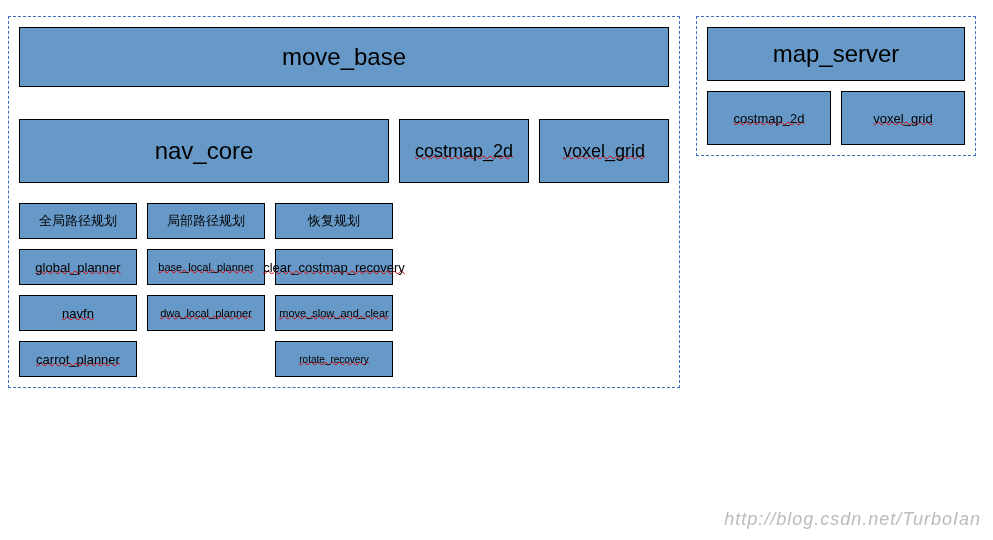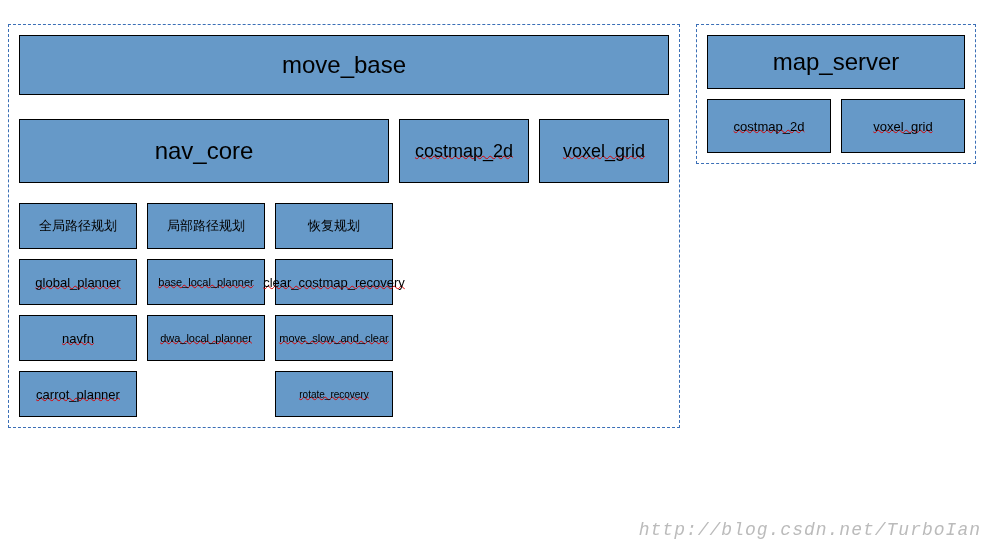--- a/index.html
+++ b/index.html
@@ -1,44 +1,44 @@
 <!DOCTYPE html>
 <html><head>
 <meta charset="utf-8">
 <style>
 html,body{margin:0;padding:0;font-family:Arial,Helvetica,sans-serif;background:#fff}
 body{width:993px;height:540px;position:relative}
-.wrap{display:flex;gap:16px;padding:24px 8px 0 8px;box-sizing:border-box}
+.wrap{display:flex;gap:16px;padding:16px 8px 0 8px;box-sizing:border-box}
 .dashed{border:1.5px dashed #3b6fb6;padding:10px;box-sizing:border-box}
 .left{flex:0 0 672px}
 .right{flex:0 0 280px;display:flex;flex-direction:column;gap:36px}
 .box{background:#6699c8;border:1.5px solid #000;display:flex;align-items:center;justify-content:center;text-align:center;box-sizing:border-box;text-decoration-color:#d00;text-decoration-thickness:1.2px;text-underline-offset:-2px;text-decoration-skip-ink:none}
 .s{font-size:13px}
 .m{font-size:18px}
 .l{font-size:24px;font-weight:400}
 .row{display:flex;gap:10px}
 .col{display:flex;flex-direction:column;gap:10px}
-.cell{width:118px;height:46px}
+.cell{width:118px;height:36px}
 .bigbar{width:100%;height:60px}
 .navcore{height:64px;flex:0 0 370px}
 .midbox{height:64px;flex:1}
 .rbar{width:100%;height:54px}
 .rcell{flex:1;height:54px}
 .und{text-decoration-line:underline;text-decoration-style:wavy}
-.watermark{position:absolute;right:12px;bottom:0;color:#bbb;font-family:Liberation Mono, monospace;font-style:italic;font-size:18px;letter-spacing:1px}
+.watermark{position:absolute;right:12px;bottom:10px;color:#bbb;font-family:Liberation Sans, sans-serif;font-style:italic;font-size:18px;letter-spacing:1px}
 </style>
 </head>
 <body>
 
 <div class="wrap">
 
   <div class="dashed left col">
     <div class="box bigbar l">move_base</div>
 
-    <div class="row" style="margin-top:14px">
+    <div class="row" style="margin-top:22px">
       <div class="box navcore l">nav_core</div>
       <div class="box midbox m und">costmap_2d</div>
       <div class="box midbox m und">voxel_grid</div>
     </div>
 
     <div class="row" style="margin-top:10px">
 
       <div class="col">
         <div class="box cell s">全局路径规划</div>
         <div class="box cell s und">global_planner</div>

